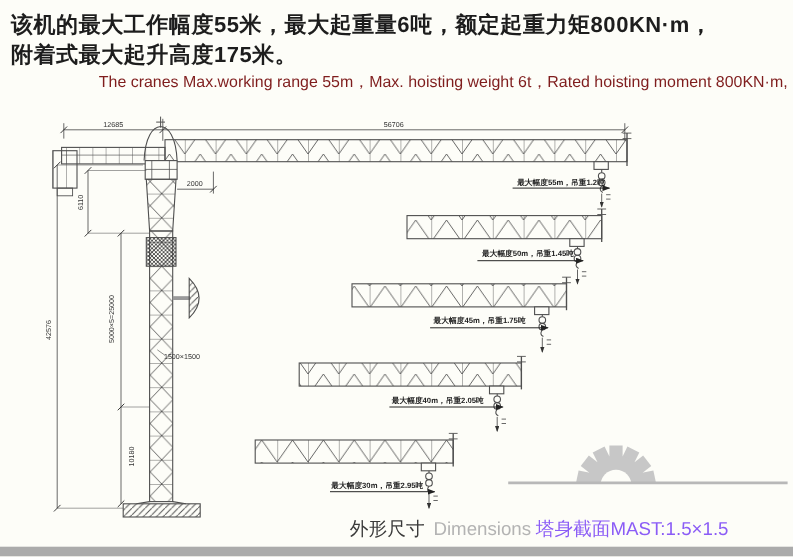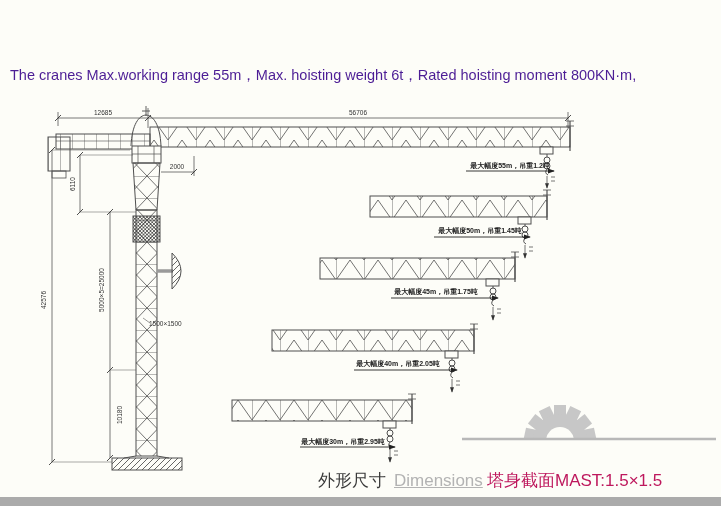--- a/index.html
+++ b/index.html
@@ -8,42 +8,46 @@
     background:#fdfdf8;overflow:hidden;
     font-family:"Liberation Sans","DejaVu Sans",sans-serif;
   }
   .hdr-cn{
     position:absolute;left:10px;top:10px;width:700px;
     font-size:20px;font-weight:bold;color:#1d1d1d;line-height:1.33;
     letter-spacing:0.5px;
   }
   .hdr-en{
     position:absolute;left:10px;top:66px;width:706px;
-    font-size:14.5px;color:#4c1d95;line-height:1.28;
+    font-size:14.5px;color:#7f1d1d;line-height:1.28;text-align:right;
   }
   .ftr{
     position:absolute;top:469px;font-size:17px;color:#3a3a3a;white-space:nowrap;
   }
-  .ftr .dimword{color:#b3b3b3;margin-left:8px;text-decoration:underline;}
+  .ftr .dimword{color:#b3b3b3;margin-left:8px;}
   .ftr-mast{
-    position:absolute;left:487px;top:469px;font-size:17px;color:#be185d;white-space:nowrap;
+    position:absolute;left:487px;top:469px;font-size:17px;color:#8b5cf6;white-space:nowrap;
   }
   #crane-svg{position:absolute;left:0;top:0;}
   .botbar{
     position:absolute;left:0;top:497px;width:721px;height:9px;background:#ababab;
   }
   svg text{font-family:"Liberation Sans","DejaVu Sans",sans-serif;}
   .dimtxt{font-size:6.5px;fill:#333;}
   .cfgtxt{font-size:7px;font-weight:bold;fill:#222;}
 </style>
 </head>
 <body>
 
 <div id="stage">
 
+  <div class="hdr-cn">
+    <div>该机的最大工作幅度55米，最大起重量6吨，额定起重力矩800KN·m，</div>
+    <div>附着式最大起升高度175米。</div>
+  </div>
   <div class="hdr-en">
     <div>The cranes Max.working range 55m，Max. hoisting weight 6t，Rated hoisting moment 800KN·m,</div>
   </div>
 
   <svg id="crane-svg" width="721" height="506" viewBox="0 0 721 506">
     <defs>
       <pattern id="pjib" width="28" height="20" patternUnits="userSpaceOnUse">
         <path d="M0,20 L14,0 L28,20 M0,0 V20" fill="none" stroke="#4f4f4f" stroke-width="0.8"></path>
       </pattern>
       <pattern id="ptower" width="21" height="22" patternUnits="userSpaceOnUse">

